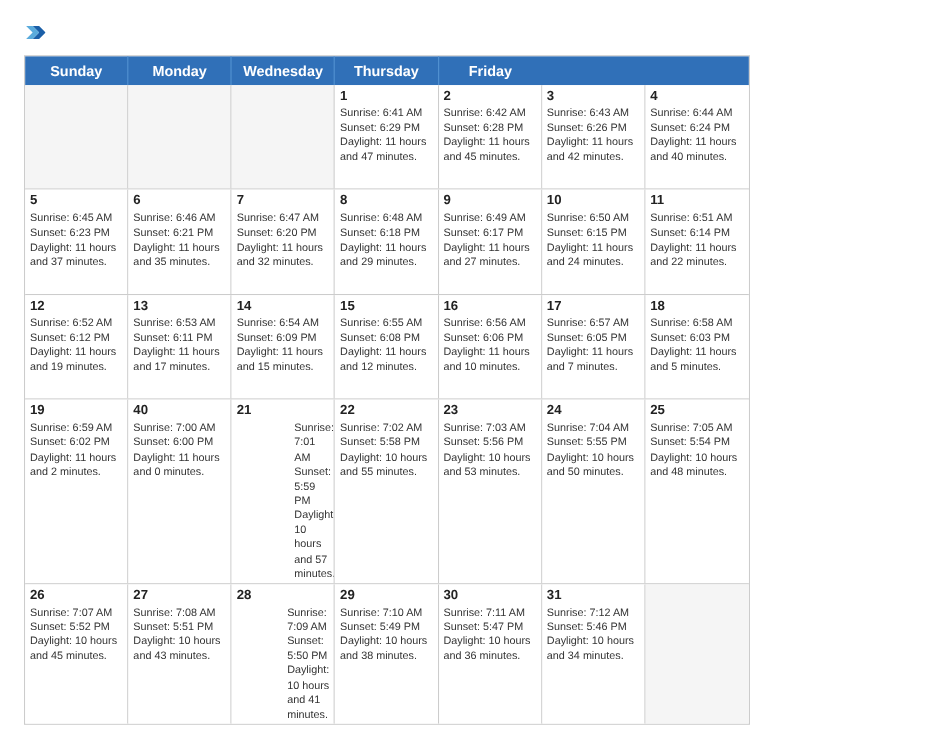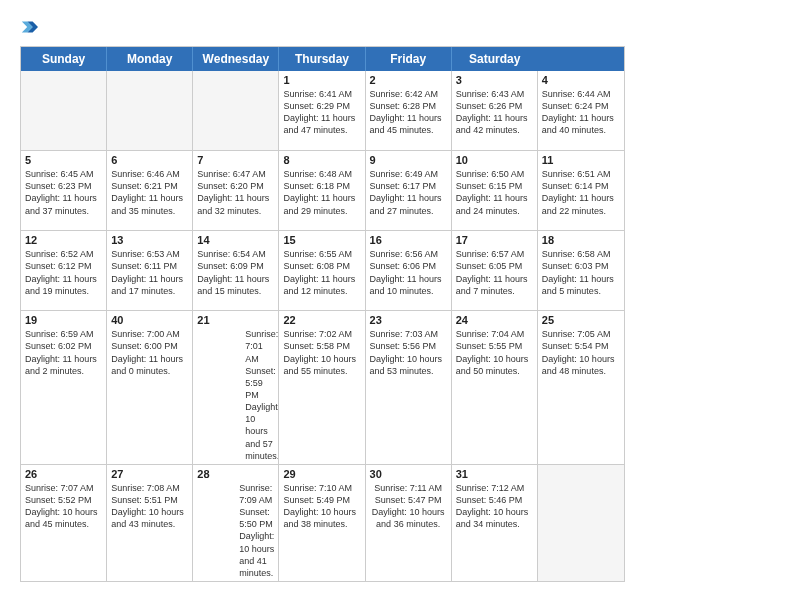--- a/index.html
+++ b/index.html
@@ -6,21 +6,21 @@
     body {
       font-family: Arial, sans-serif;
       background: #fff;
       width: 792px;
       height: 612px;
       overflow: hidden;
     }
     .page {
       width: 645px;
       height: 612px;
-      padding: 18px 20px 30px 20px;
+      padding: 18px 20px 8px 20px;
       display: flex;
       flex-direction: column;
     }
     .header {
       display: flex;
       justify-content: space-between;
       align-items: flex-start;
       margin-bottom: 10px;
     }
     .logo {
@@ -136,21 +136,20 @@
     </div>
   </div>
 
   <div class="calendar">
     <div class="cal-header-row">
     <div class="cal-header-cell">Sunday</div>
         <div class="cal-header-cell">Monday</div>
         <div class="cal-header-cell">Wednesday</div>
         <div class="cal-header-cell">Thursday</div>
         <div class="cal-header-cell">Friday</div>
-        <div class="cal-header-cell">Saturday</div>
       </div>
     <div class="cal-body">
     <div class="cal-row">
           <div class="cal-cell empty"></div>
           <div class="cal-cell empty"></div>
           <div class="cal-cell empty"></div>
           <div class="cal-cell">
             <div class="cell-day">1</div>
             <div class="cell-info" style="white-space: pre-line;">Sunrise: 6:41 AM
 Sunset: 6:29 PM
@@ -356,21 +355,21 @@
           </div>
           <div class="cal-cell">
             <div class="cell-day">29</div>
             <div class="cell-info" style="white-space: pre-line;">Sunrise: 7:10 AM
 Sunset: 5:49 PM
 Daylight: 10 hours
 and 38 minutes.</div>
           </div>
           <div class="cal-cell">
             <div class="cell-day">30</div>
-            <div class="cell-info" style="white-space: pre-line; text-align: center;">Sunrise: 7:11 AM
+            <div class="cell-info" style="white-space: pre-line;">Sunrise: 7:11 AM
 Sunset: 5:47 PM
 Daylight: 10 hours
 and 36 minutes.</div>
           </div>
           <div class="cal-cell">
             <div class="cell-day">31</div>
             <div class="cell-info" style="white-space: pre-line;">Sunrise: 7:12 AM
 Sunset: 5:46 PM
 Daylight: 10 hours
 and 34 minutes.</div>

